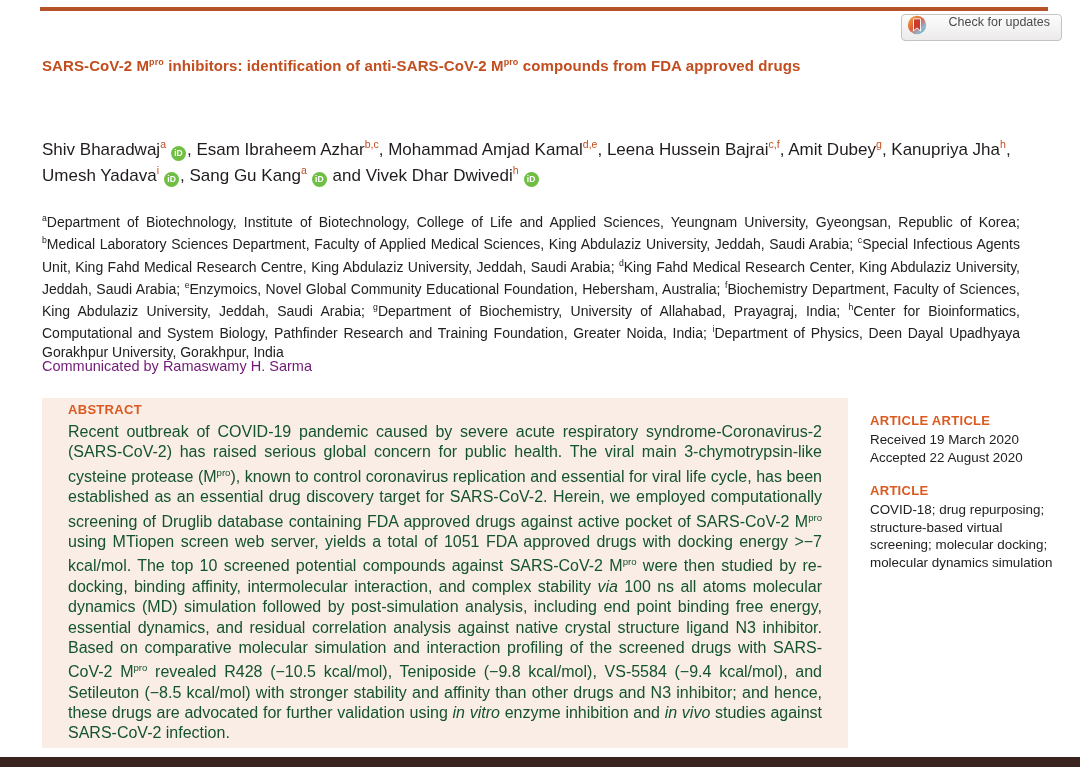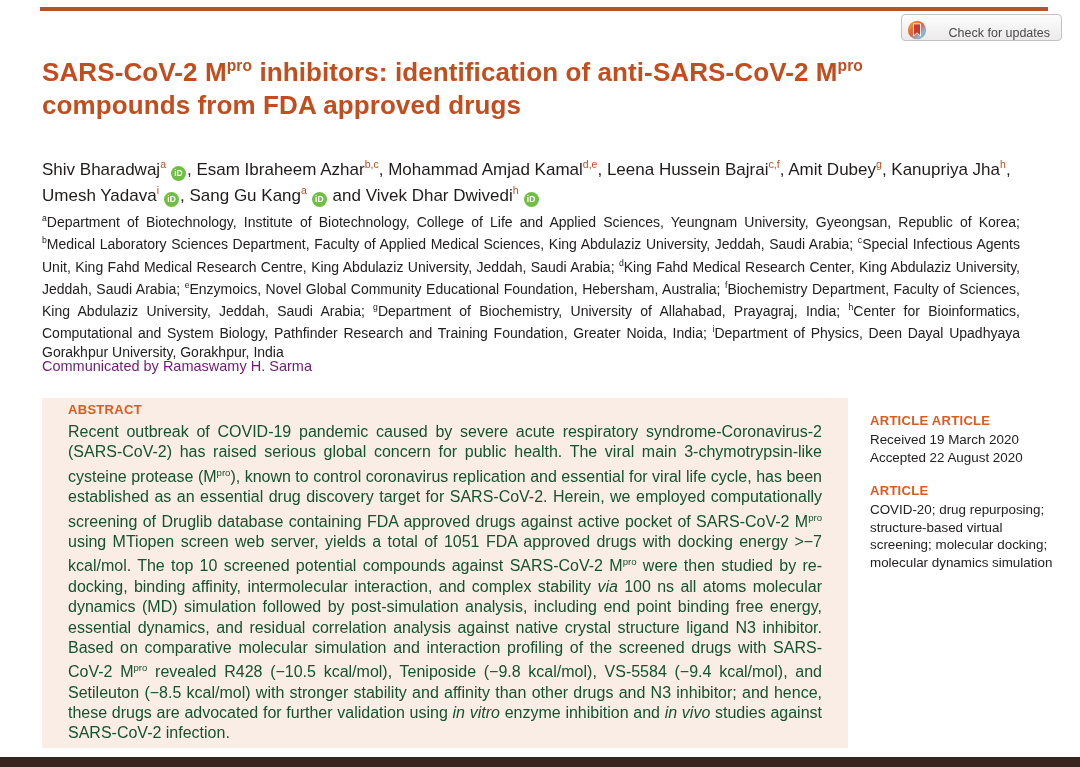--- a/index.html
+++ b/index.html
@@ -20,37 +20,37 @@
     font-family:"Liberation Sans",sans-serif;
     color:var(--body-text);
     overflow:hidden;
   }
   .top-rule{
     position:absolute;left:40px;top:7px;width:1008px;height:4px;
     background:var(--top-rule);
   }
   .badge{
     position:absolute;top:14px;right:18px;
-    display:flex;align-items:flex-end;gap:22px;
+    display:flex;align-items:flex-start;gap:22px;
     height:27px;padding:0 11px 0 5px;
     border:1px solid #c3c3c3;border-radius:4px;
     background:linear-gradient(#fdfdfd,#eceaea);
     font-size:12.5px;color:#4a4a4a;cursor:pointer;
   }
   .badge svg{display:block;}
   .title{
     position:absolute;left:42px;top:56px;width:970px;
     margin:0;
-    font-size:26px;font-weight:bold;line-height:1.28;
+    font-size:15px;font-weight:bold;line-height:1.28;
     color:var(--accent);
     letter-spacing:0.1px;
   }
   .title sup{font-size:60%;}
   .authors{
-    position:absolute;left:42px;top:156px;width:985px;
+    position:absolute;left:42px;top:136px;width:985px;
     margin:0;
     font-size:17px;line-height:1.52;color:#211c1c;
   }
   .authors sup{color:var(--accent);font-size:62%;}
   .orcid{
     display:inline-flex;align-items:center;justify-content:center;
     width:15px;height:15px;border-radius:50%;
     background:var(--orcid-green);
     color:#ffffff;font-size:8.5px;font-weight:bold;
     vertical-align:-1px;margin:0 1px 0 5px;
@@ -137,19 +137,19 @@
   </div>
 
   <div class="side-col">
     <div class="side-block">
       <h2 class="side-heading">ARTICLE ARTICLE</h2>
       <p class="side-text">Received 19 March 2020</p>
       <p class="side-text">Accepted 22 August 2020</p>
     </div>
     <div class="side-block">
       <h2 class="side-heading">ARTICLE</h2>
-      <p class="side-text">COVID-20; drug repurposing; structure-based virtual screening; molecular docking; molecular dynamics simulation</p>
+      <p class="side-text">COVID-18; drug repurposing; structure-based virtual screening; molecular docking; molecular dynamics simulation</p>
     </div>
   </div>
 
   <div class="bottom-bar"></div>
 
 </div>
 
 </body></html>

